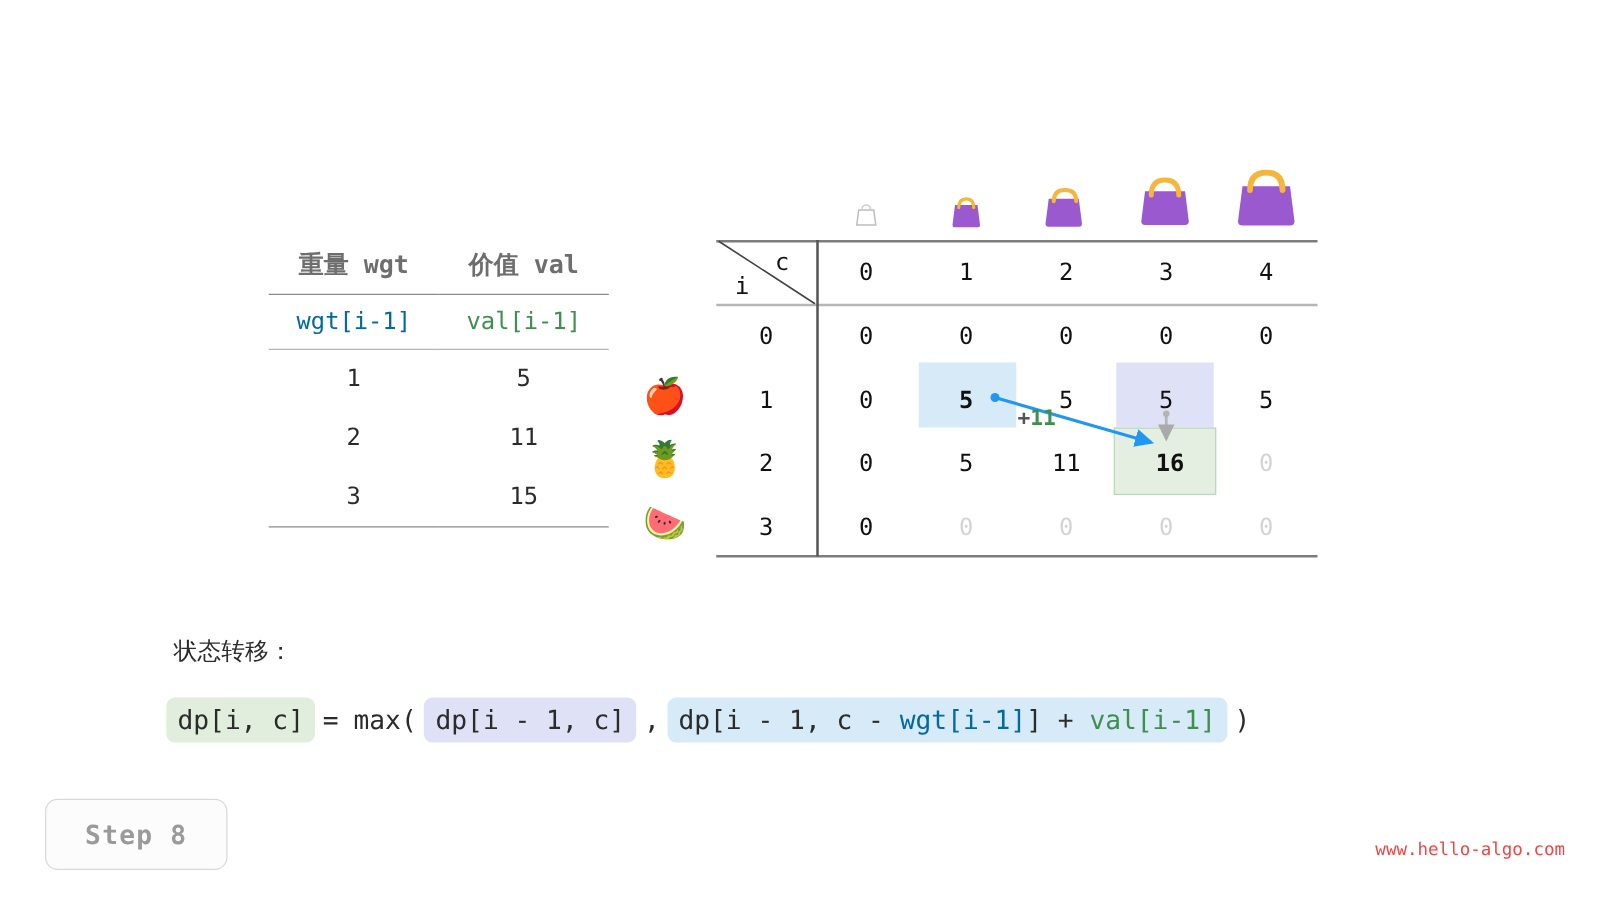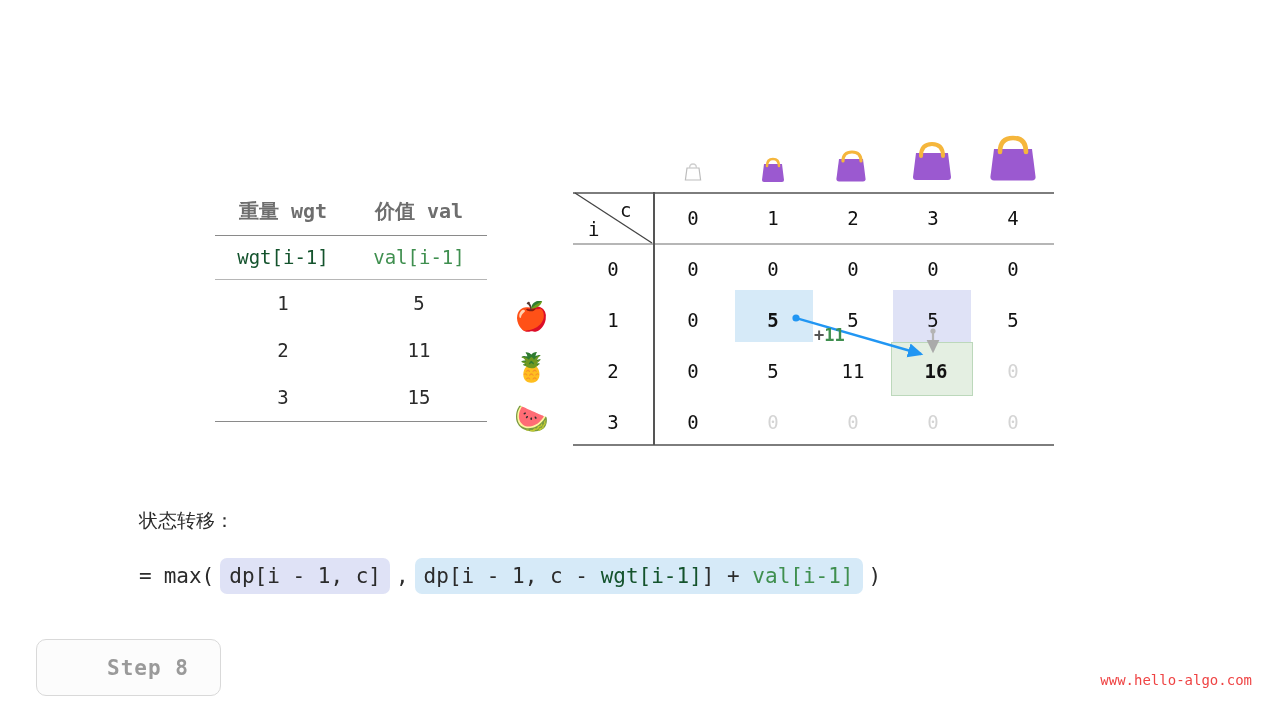--- a/index.html
+++ b/index.html
@@ -19,21 +19,21 @@
   }
   #items-table th{
     font-size:20px;color:#6e6e6e;font-weight:bold;
     padding:6px 0 10px 0;
   }
   .hdr-row{border-bottom:1.6px solid #8a8a8a;}
   .sub-row td{
     font-size:19px;font-weight:bold;padding:10px 0 11px 0;
   }
   .sub-row{border-bottom:1.6px solid #b6b6b6;}
-  .teal{color:#14532d;}
+  .teal{color:#0369a1;}
   .green{color:#3f8f4f;}
   .val-row td{font-size:19px;color:#2b2b2b;padding:12px 0 13px 0;}
   .last-line{border-bottom:1.6px solid #8a8a8a;}
   .cn{font-family:"DejaVu Sans","Liberation Sans",sans-serif;}
 
   
   .fruit{
     position:absolute;left:505px;width:54px;text-align:center;
     font-size:28px;line-height:1;
     font-family:"DejaVu Sans","Liberation Sans",sans-serif;
@@ -97,21 +97,20 @@
   .chip-blue{background:#d6eaf8;font-weight:normal;}
   .plain{padding:0 6px;}
 
   
   #step-badge{
     position:absolute;left:36px;top:639px;width:144px;height:55px;
     border:1.4px solid #d9d9d9;border-radius:10px;background:#fcfcfc;
     display:flex;align-items:center;justify-content:center;
     font-size:21px;font-weight:bold;color:#9a9a9a;letter-spacing:1px;
     font-family:"DejaVu Sans Mono","Liberation Mono",monospace;
-    padding-left:39px;
   }
   #watermark{
     position:absolute;right:28px;top:672px;font-size:14px;color:#ef4444;
     font-family:"DejaVu Sans Mono","Liberation Mono",monospace;
   }
   svg.overlay{position:absolute;left:0;top:0;width:1280px;height:720px;pointer-events:none;}
 </style>
 </head>
 <body>
 
@@ -252,20 +251,21 @@
     <line x1="933" y1="332" x2="933" y2="351" stroke="#b4b4b4" stroke-width="2.2" marker-end="url(#ahgray)"></line>
   </svg>
 
   <div class="plus11" style="left:814px;top:325px;">
     <span class="sgn">+</span><span class="num">11</span>
   </div>
 
   <div id="transition-label">状态转移：</div>
 
   <div id="formula">
+    <span class="chip chip-green">dp[i, c]</span>
     <span class="plain">=</span>
     <span class="plain">max(</span>
     <span class="chip chip-lav">dp[i - 1, c]</span>
     <span class="plain">,</span>
     <span class="chip chip-blue"><span>dp[i - 1, c - </span><span class="teal">wgt[i-1]</span><span>] + </span><span class="green">val[i-1]</span></span>
     <span class="plain">)</span>
   </div>
 
   <div id="step-badge">Step 8</div>
   <div id="watermark">www.hello-algo.com</div>

